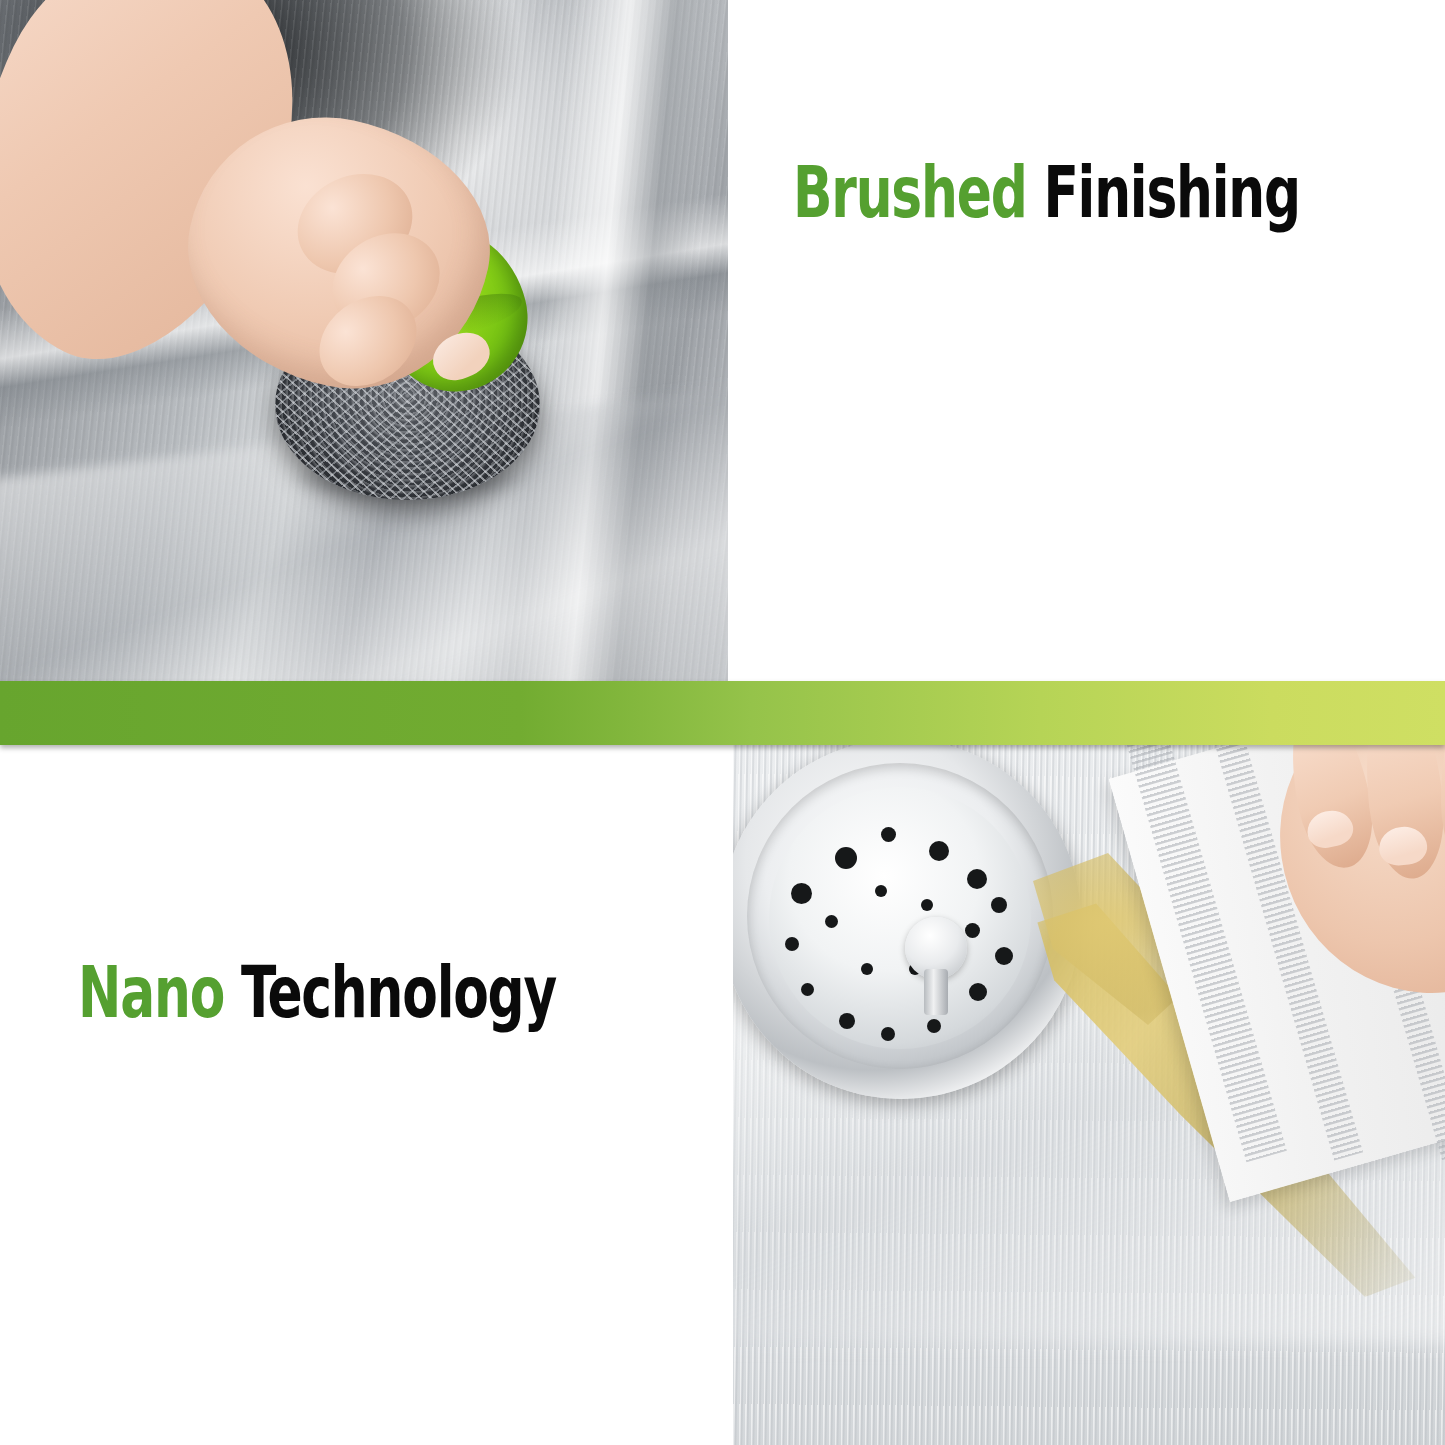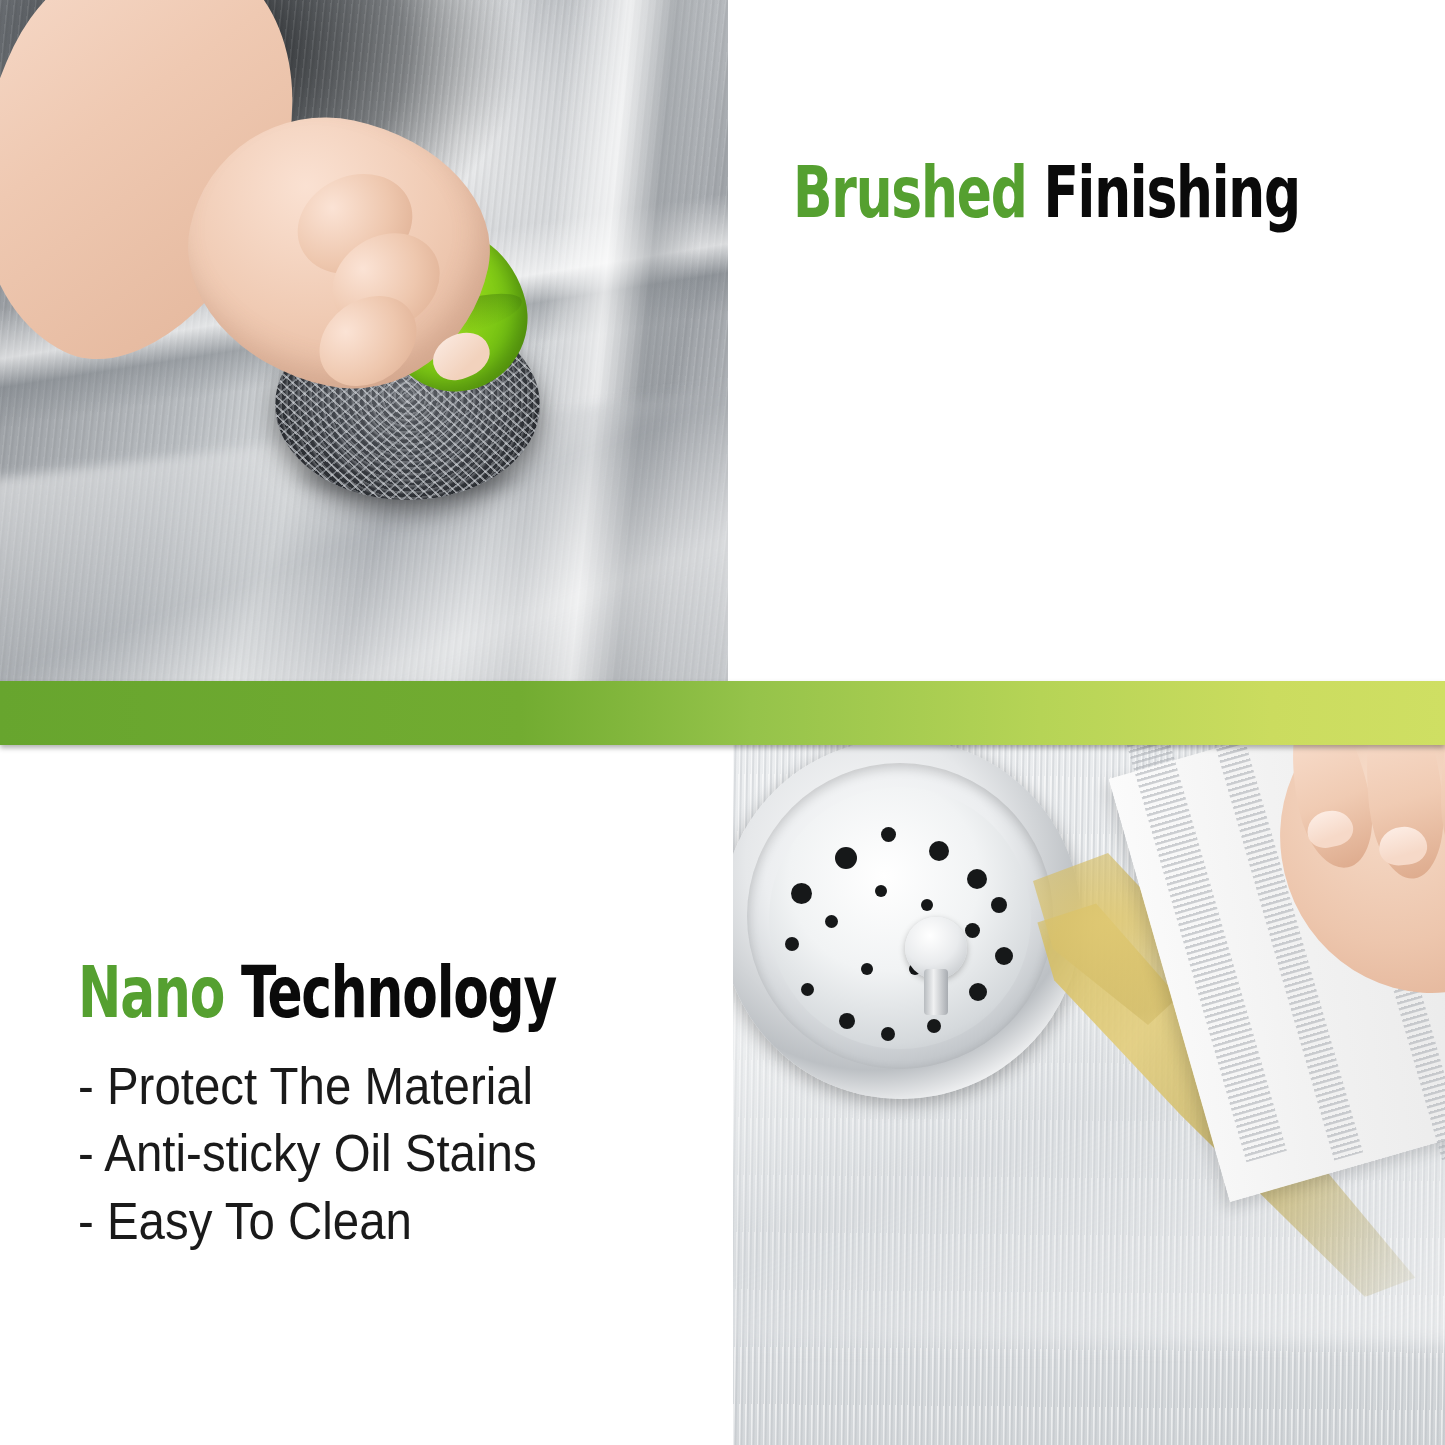--- a/index.html
+++ b/index.html
@@ -414,20 +414,15 @@
   </div>
 
   <div id="divider-band"></div>
 
   <div class="panel" id="panel-brushed">
     <h2 class="headline"><span class="hl-green">Brushed</span><span>&nbsp;</span><span class="hl-dark">Finishing</span></h2>
   </div>
 
   <div class="panel" id="panel-nano">
     <h2 class="headline"><span class="hl-green">Nano</span><span>&nbsp;</span><span class="hl-dark">Technology</span></h2>
-    <ul class="bullets">
-      <li>- Protect The Material</li>
-      <li>- Anti-sticky Oil Stains</li>
-      <li>- Easy To Clean</li>
-    </ul>
   </div>
 
 </div>
 
 </body></html>

